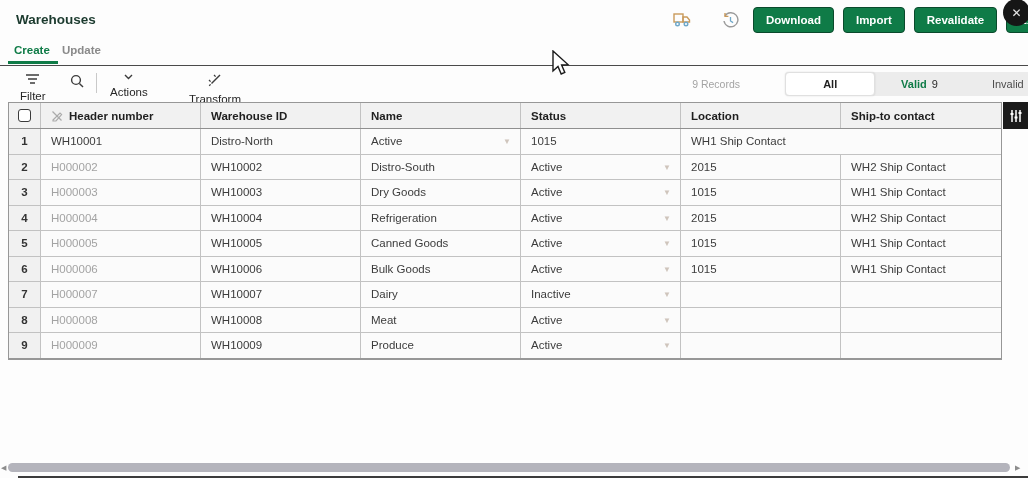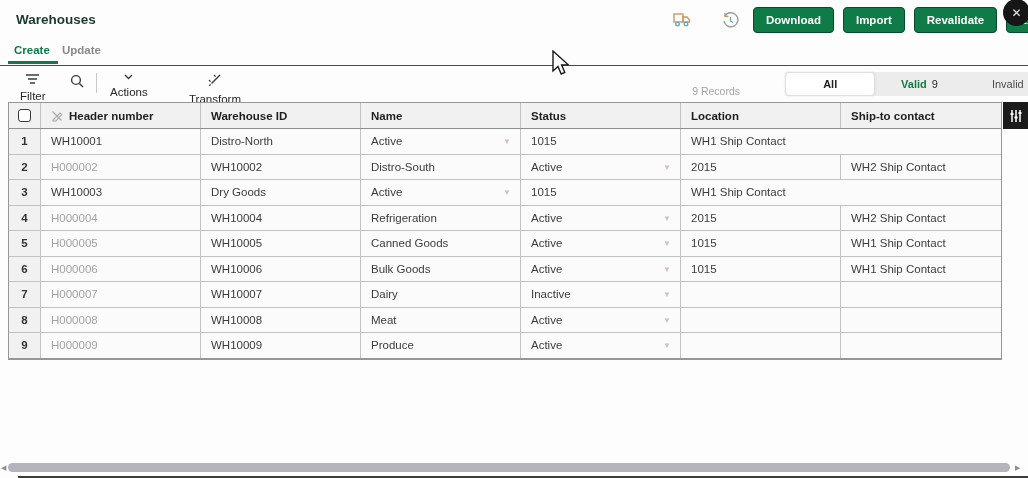--- a/index.html
+++ b/index.html
@@ -22,21 +22,21 @@
   .tabbar { position:absolute; left:0; top:44px; width:1028px; height:22px; border-bottom:1px solid #4a4a4a; }
   .tab { position:absolute; top:0; font-size:11.5px; font-weight:bold; cursor:pointer; }
   .tab-create { left:14px; color:#0f7b47; }
   .tab-create::after { content:""; position:absolute; left:-6px; right:-8px; top:17px; height:3px; background:#0f7b47; }
   .tab-update { left:62px; color:#8a8a8a; }
 
   
   .toolbar { position:absolute; left:0; top:70px; width:1028px; height:28px; }
   .tool { position:absolute; top:4px; display:flex; align-items:center; gap:6px; font-size:11.5px; color:#262626; cursor:pointer;flex-direction:column; }
   .tb-divider { position:absolute; left:96px; top:3px; width:1px; height:20px; background:#c9c9c9; }
-  .records { position:absolute; right:288px; top:15px; font-size:10.5px; color:#a3a3a3; }
+  .records { position:absolute; right:288px; top:8px; font-size:10.5px; color:#a3a3a3; }
   .segctl { position:absolute; left:785px; top:2px; width:267px; height:24px; background:#ececec; border-radius:4px; display:flex; }
   .seg { flex:1; display:flex; align-items:center; justify-content:center; gap:5px; font-size:11px; color:#4d4d4d; cursor:pointer; border-radius:4px; }
   .seg.selected { background:#fff; border:1px solid #e0e0e0; color:#1f1f1f; font-weight:bold; box-shadow:0 0 2px rgba(0,0,0,.12); }
   .seg .valid-lbl { color:#0f7b47; font-weight:bold; }
   .seg .valid-cnt { color:#2b2b2b; }
 
   
   .grid { position:absolute; left:8px; top:102px; width:994px; border:1px solid #979797; background:#fff; }
   .trow { display:flex; height:25.5px; border-bottom:1px solid #c2c2c2; background:#fbfbfb; }
   .trow:last-child { border-bottom:1px solid #979797; }
@@ -208,20 +208,21 @@
     <div class="cell c4">
       <span>Active</span>
       <span class="dd-chevron">▼</span>
     </div>
     <div class="cell c5">2015</div>
     <div class="cell c6">WH2 Ship Contact</div>
   </div>
 
   <div class="trow">
     <div class="cell c0">3</div>
+    <div class="cell c1 muted-id">H000003</div>
     <div class="cell c2">WH10003</div>
     <div class="cell c3">Dry Goods</div>
     <div class="cell c4">
       <span>Active</span>
       <span class="dd-chevron">▼</span>
     </div>
     <div class="cell c5">1015</div>
     <div class="cell c6">WH1 Ship Contact</div>
   </div>
 

